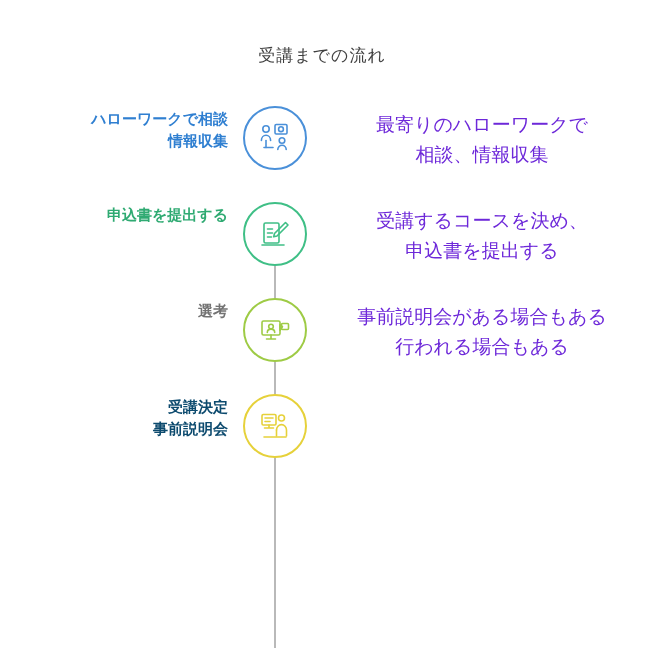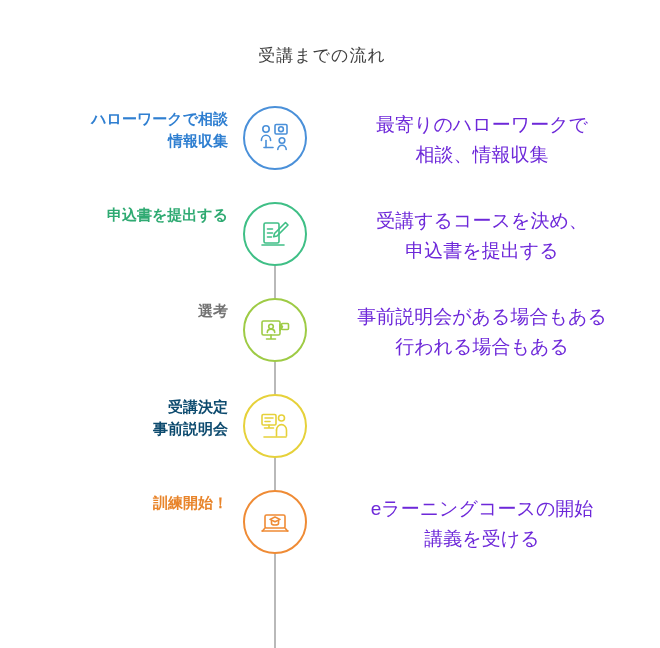--- a/index.html
+++ b/index.html
@@ -158,29 +158,15 @@
           <path d="M10 12h8 M10 15.5h5"></path>
           <path d="M14 19v3 M9.5 22h9"></path>
           <circle cx="26.5" cy="12" r="3"></circle>
           <path d="M21.5 24c0-3 2.2-5.4 5-5.4s5 2.4 5 5.4v6"></path>
           <path d="M21.5 24v6"></path>
           <path d="M9 31h22"></path>
         </svg>
       </div>
     </div>
 
-    <div class="step">
-      <div class="left-label" style="color:#e8842a">訓練開始！</div>
-      <div class="circle" style="border-color:#ef8b35">
-        <svg width="40" height="40" viewBox="0 0 40 40" fill="none" stroke="#ef8b35" stroke-width="1.6" stroke-linecap="round" stroke-linejoin="round">
-          <rect x="10" y="13" width="20" height="13" rx="1.5"></rect>
-          <path d="M7 29h26"></path>
-          <path d="M10 26l-2.5 3 M30 26l2.5 3"></path>
-          <path d="M20 15l-5 2.4 5 2.4 5-2.4z"></path>
-          <path d="M23.5 18.8v2.6c0 .9-1.6 1.6-3.5 1.6s-3.5-.7-3.5-1.6v-2.6"></path>
-        </svg>
-      </div>
-      <div class="right-text">eラーニングコースの開始
-講義を受ける</div>
-    </div>
 
   </div>
 </div>
 
 </body></html>

